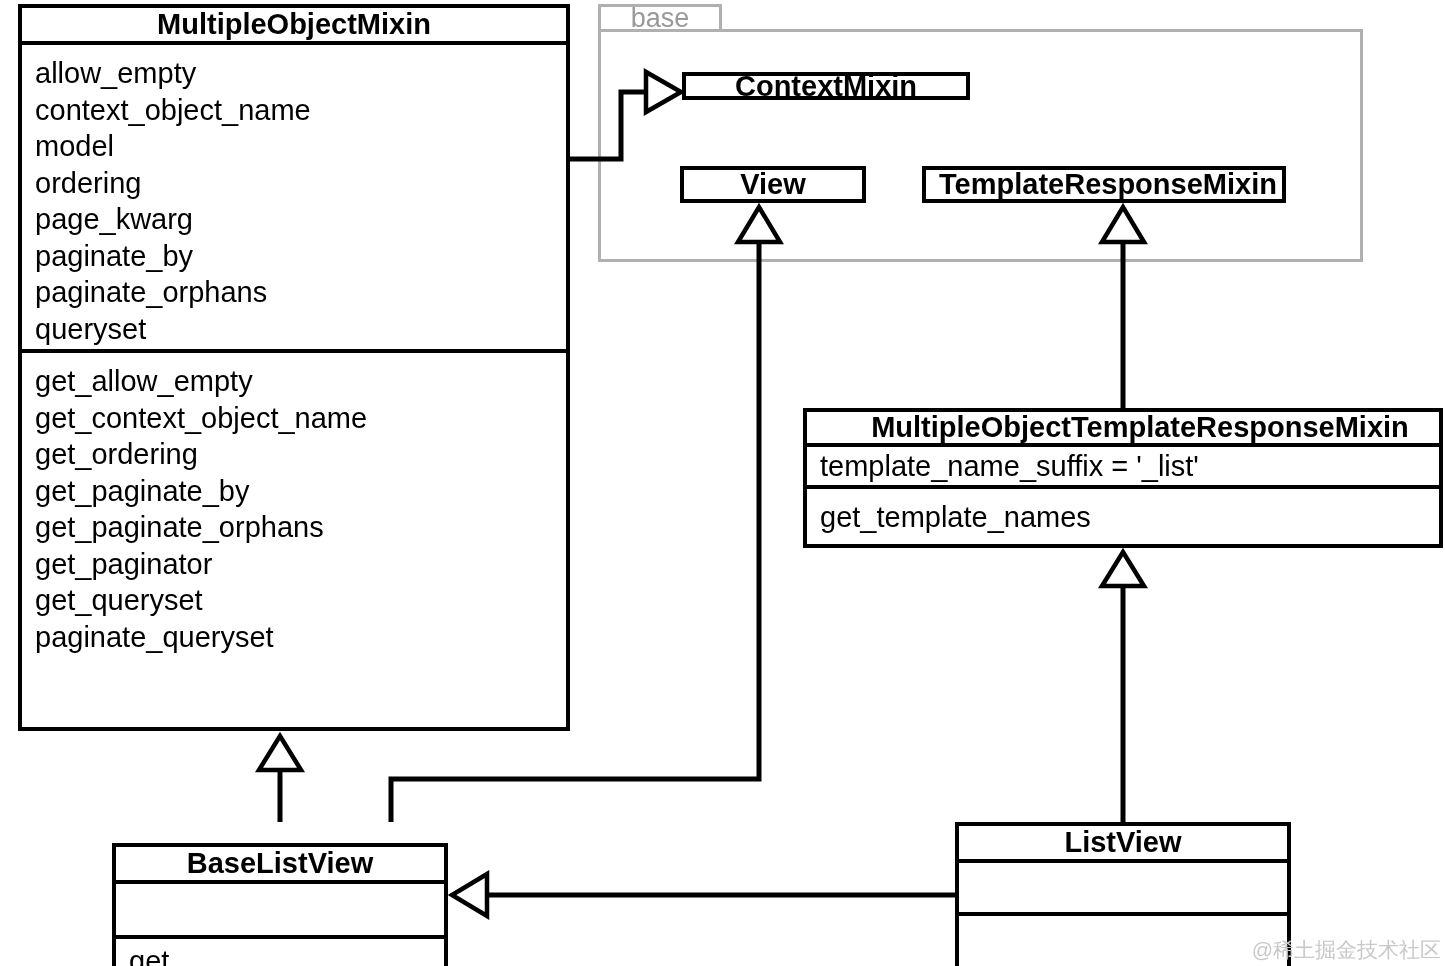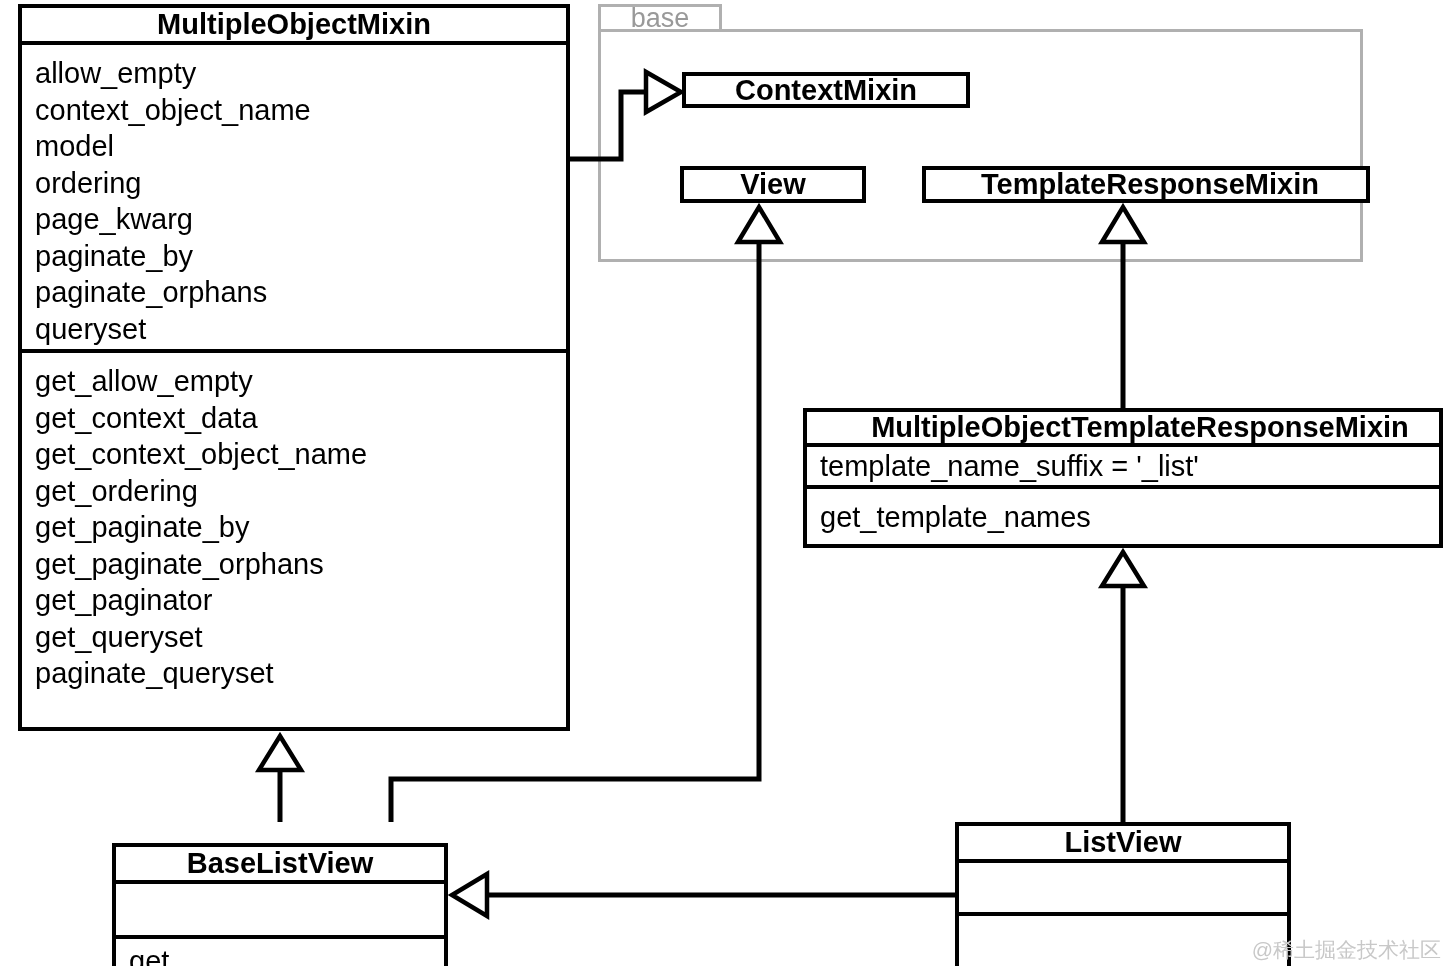--- a/index.html
+++ b/index.html
@@ -134,40 +134,39 @@
         <div class="member">context_object_name</div>
         <div class="member">model</div>
         <div class="member">ordering</div>
         <div class="member">page_kwarg</div>
         <div class="member">paginate_by</div>
         <div class="member">paginate_orphans</div>
         <div class="member">queryset</div>
       </div>
     <div class="sec pad fill">
         <div class="member">get_allow_empty</div>
-        <div class="member">get_context_data</div>
         <div class="member">get_context_object_name</div>
         <div class="member">get_ordering</div>
         <div class="member">get_paginate_by</div>
         <div class="member">get_paginate_orphans</div>
         <div class="member">get_paginator</div>
         <div class="member">get_queryset</div>
         <div class="member">paginate_queryset</div>
       </div>
   </div>
 
-  <div class="cls" style="left:682px;top:72px;width:288px;height:36px;">
+  <div class="cls" style="left:682px;top:72px;width:288px;height:28px;">
     <div class="cls-title" style="flex:1 1 auto;">ContextMixin</div>
   </div>
 
   <div class="cls" style="left:680px;top:166px;width:186px;height:37px;">
     <div class="cls-title" style="flex:1 1 auto;">View</div>
   </div>
 
-  <div class="cls" style="left:922px;top:166px;width:448px;height:37px;padding-left:8px;">
+  <div class="cls" style="left:922px;top:166px;width:364px;height:37px;padding-left:8px;">
     <div class="cls-title" style="flex:1 1 auto;">TemplateResponseMixin</div>
   </div>
 
   <div class="cls" style="left:803px;top:408px;width:640px;height:140px;">
     <div class="cls-title" style="height:31px;padding-left:34px;">MultipleObjectTemplateResponseMixin</div>
     <div class="sec vcenter" style="height:42px;">
         <div class="member">template_name_suffix = '_list'</div>
       </div>
     <div class="sec vcenter fill">
         <div class="member">get_template_names</div>

